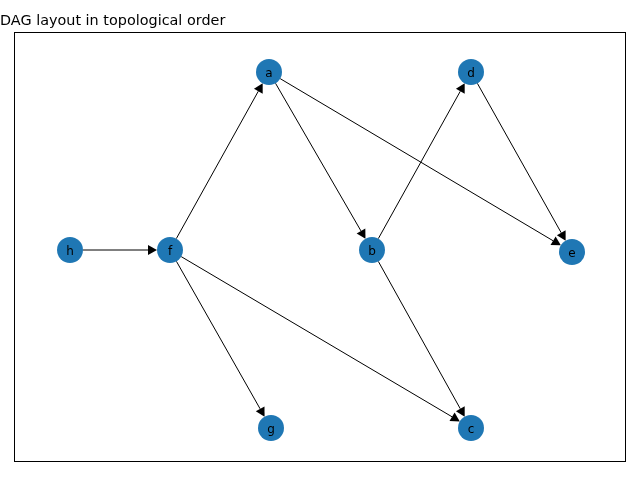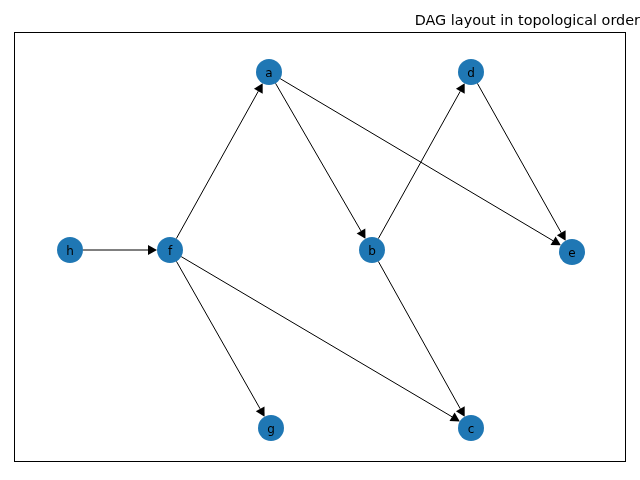--- a/index.html
+++ b/index.html
@@ -17,21 +17,21 @@
     position: relative;
     width: 640px;
     height: 480px;
     background: #ffffff;
   }
   #figure-title {
     position: absolute;
     left: 0;
     top: 11px;
     width: 640px;
-    text-align: right;
+    text-align: left;
     font-size: 14.4px;
     color: #000000;
     font-family: "DejaVu Sans", sans-serif;
     line-height: 18px;
     white-space: nowrap;
   }
   #axes-frame {
     position: absolute;
     left: 14px;
     top: 32px;

